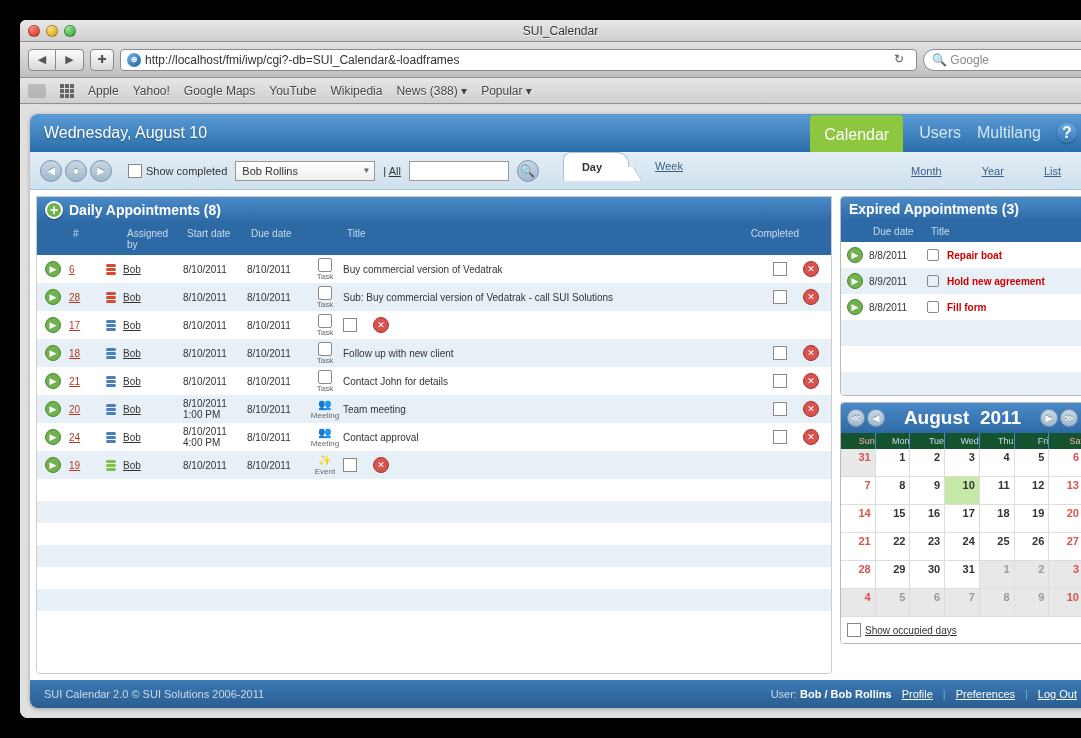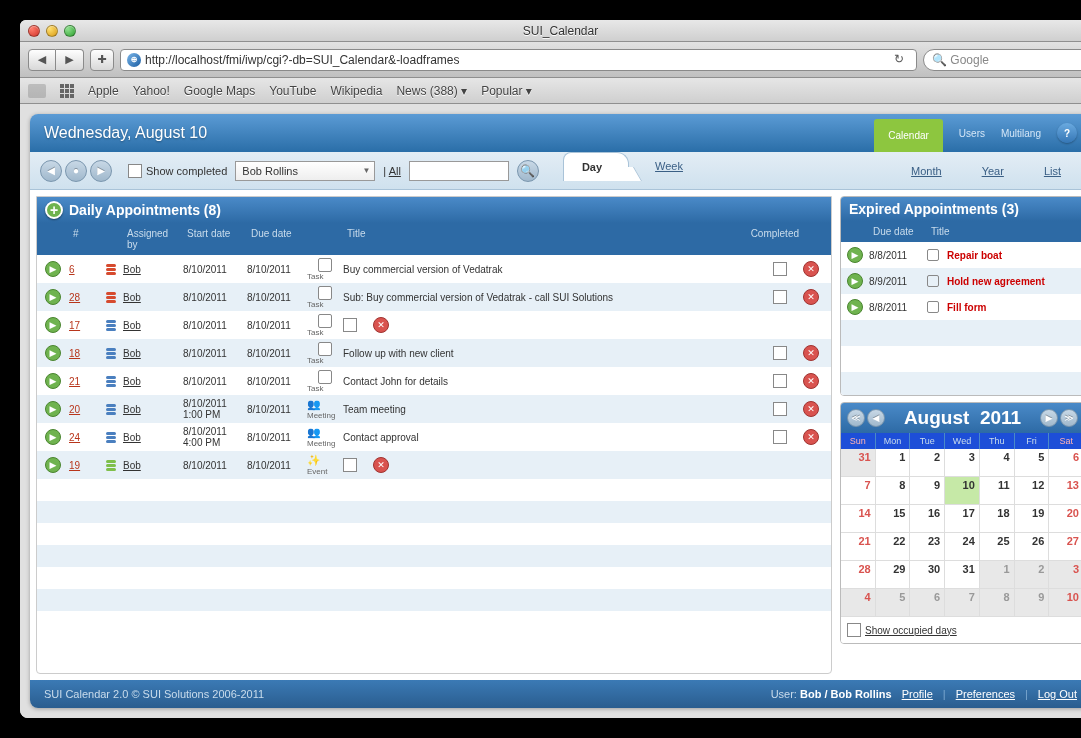--- a/index.html
+++ b/index.html
@@ -22,21 +22,21 @@
 .reload{margin-left:auto;width:16px;height:16px;border-radius:3px;color:#555}
 .searchbar{width:170px;height:22px;background:#fff;border:1px solid #8a8a8a;border-radius:11px;display:flex;align-items:center;padding:0 8px;font-size:12px;color:#888}
 .bookmarks{height:26px;background:linear-gradient(#e6e6e6,#cfcfcf);border-bottom:1px solid #8f8f8f;display:flex;align-items:center;padding:0 8px;gap:14px;font-size:12px;color:#444;text-shadow:0 1px 0 #fff}
 .bookmarks .bicon{width:18px;height:14px;background:#888;border-radius:2px;opacity:.4}
 .bookmarks .gicon{width:14px;height:14px;display:grid;grid-template-columns:1fr 1fr 1fr;gap:1px}
 .bookmarks .gicon span{background:#666}
 .content{flex:1;padding:10px;background:#e0e0e0;overflow:hidden}
 .app{height:100%;border-radius:8px;overflow:hidden;display:flex;flex-direction:column;box-shadow:0 1px 4px rgba(0,0,0,.3)}
 .apphdr{height:38px;background:linear-gradient(#5b9bd5,#2a6ea8);display:flex;align-items:center;padding:0 14px;color:#fff}
 .apphdr h1{font-size:16px;font-weight:normal;text-shadow:0 1px 2px rgba(0,0,0,.3)}
-.hnav{margin-left:auto;display:flex;align-items:center;gap:16px;font-size:10px}
+.hnav{margin-left:auto;display:flex;align-items:center;gap:16px;font-size:16px}
 .hnav a{color:#d4e6f7;text-decoration:none;cursor:pointer}
 .hnav .active{background:#8dc63f;padding:11px 14px;color:#fff;border-radius:3px 3px 0 0;margin-bottom:-4px}
 .hnav .help{width:20px;height:20px;border-radius:50%;background:linear-gradient(#6aaae0,#3576b5);display:flex;align-items:center;justify-content:center;color:#fff;font-weight:bold;box-shadow:0 1px 2px rgba(0,0,0,.3)}
 .ctrlrow{height:38px;background:linear-gradient(#e3edf5,#cfe1ee);border-bottom:1px solid #a9c3d8;display:flex;align-items:center;padding:0 10px;gap:8px}
 .navbtns{display:flex;gap:3px}
 .rndbtn{width:22px;height:22px;border-radius:50%;background:linear-gradient(#c8d8e6,#a0b8cc);border:1px solid #7a96ae;display:flex;align-items:center;justify-content:center;color:#fff;font-size:10px;text-shadow:0 -1px 0 rgba(0,0,0,.3)}
 .chk{width:14px;height:14px;background:#fff;border:1px solid #888;display:inline-block;vertical-align:middle}
 .selbox{width:140px;height:20px;background:linear-gradient(#fff,#eee);border:1px solid #999;display:flex;align-items:center;padding:0 6px;font-size:11px;position:relative}
 .selbox::after{content:'▼';position:absolute;right:4px;font-size:8px;color:#666}
 .srchbox{width:100px;height:20px;background:#fff;border:1px solid #999}
@@ -58,21 +58,21 @@
 .row:nth-child(even){background:#e7f0f7}
 .row:nth-child(odd){background:#fff}
 .gobtn{width:16px;height:16px;border-radius:50%;background:#6fb34f;border:1px solid #4a8530;display:flex;align-items:center;justify-content:center;color:#fff;font-size:9px}
 .delbtn{width:16px;height:16px;border-radius:50%;background:#d9534f;border:1px solid #a03330;display:flex;align-items:center;justify-content:center;color:#fff;font-size:9px}
 .c-go{width:24px}
 .c-num{width:30px;color:#b8361c;text-decoration:underline}
 .c-pr{width:24px}
 .c-by{width:60px;text-decoration:underline;color:#333}
 .c-sd{width:64px}
 .c-dd{width:60px}
-.c-ic{width:36px;text-align:left;font-size:8px;color:#666}
+.c-ic{width:36px;text-align:center;font-size:8px;color:#666}
 .c-ic .ii{width:14px;height:14px;margin:0 auto;border:1px solid #888;border-radius:2px;background:#fff}
 .c-title{flex:1}
 .c-chk{width:30px}
 .c-del{width:20px}
 .prio{display:flex;flex-direction:column;gap:1px;align-items:center}
 .prio span{width:10px;height:3px;border-radius:2px}
 .prio.p-red span{background:#d64a2e}
 .prio.p-blue span{background:#4a7fbf}
 .prio.p-grn span{background:#7fbf4a}
 .exppane{border:1px solid #bbb;border-radius:4px;overflow:hidden;display:flex;flex-direction:column;height:200px}
@@ -81,21 +81,21 @@
 .erow:nth-child(even){background:#e7f0f7}
 .erow .etitle{color:#c00;font-weight:bold;flex:1}
 .erow .edt{width:58px}
 .erow .eic{width:20px}
 .calpane{border:1px solid #bbb;border-radius:4px;overflow:hidden}
 .calhdr{background:linear-gradient(#4a8ac8,#2d6aa5);color:#fff;padding:4px 6px;display:flex;align-items:center;justify-content:space-between}
 .calhdr .mt{font-size:19px;font-weight:bold;flex:1;text-align:center}
 .calnav{display:flex;gap:2px}
 .calnav .rndbtn{width:18px;height:18px;font-size:9px}
 .calgrid{display:grid;grid-template-columns:repeat(7,1fr)}
-.calday{height:16px;background:#1d4ed8;color:#c9dcec;font-size:9px;text-align:center;line-height:16px;border-right:1px solid #4a8ac8}
+.calday{height:16px;background:#14532d;color:#c9dcec;font-size:9px;text-align:right;line-height:16px;border-right:1px solid #4a8ac8}
 .calday.we{color:#ffb3b3}
 .cell{height:28px;border:1px solid #ddd;border-top:none;border-left:none;font-size:11px;padding:2px 4px;text-align:right;background:#fff;font-weight:bold}
 .cell.om{background:#e8e8e8;color:#999}
 .cell.we{color:#d9534f}
 .cell.today{background:#c6e9a7}
 .calfoot{padding:6px;font-size:10px;display:flex;align-items:center;gap:4px;background:#fff}
 .calfoot a{text-decoration:underline;color:#333}
 .footer{height:28px;background:linear-gradient(#3b7ab5,#2a5d8f);color:#c9dcec;display:flex;align-items:center;padding:0 14px;font-size:11px}
 .footer .r{margin-left:auto;display:flex;align-items:center;gap:10px}
 .footer a{color:#fff;text-decoration:underline;cursor:pointer}

